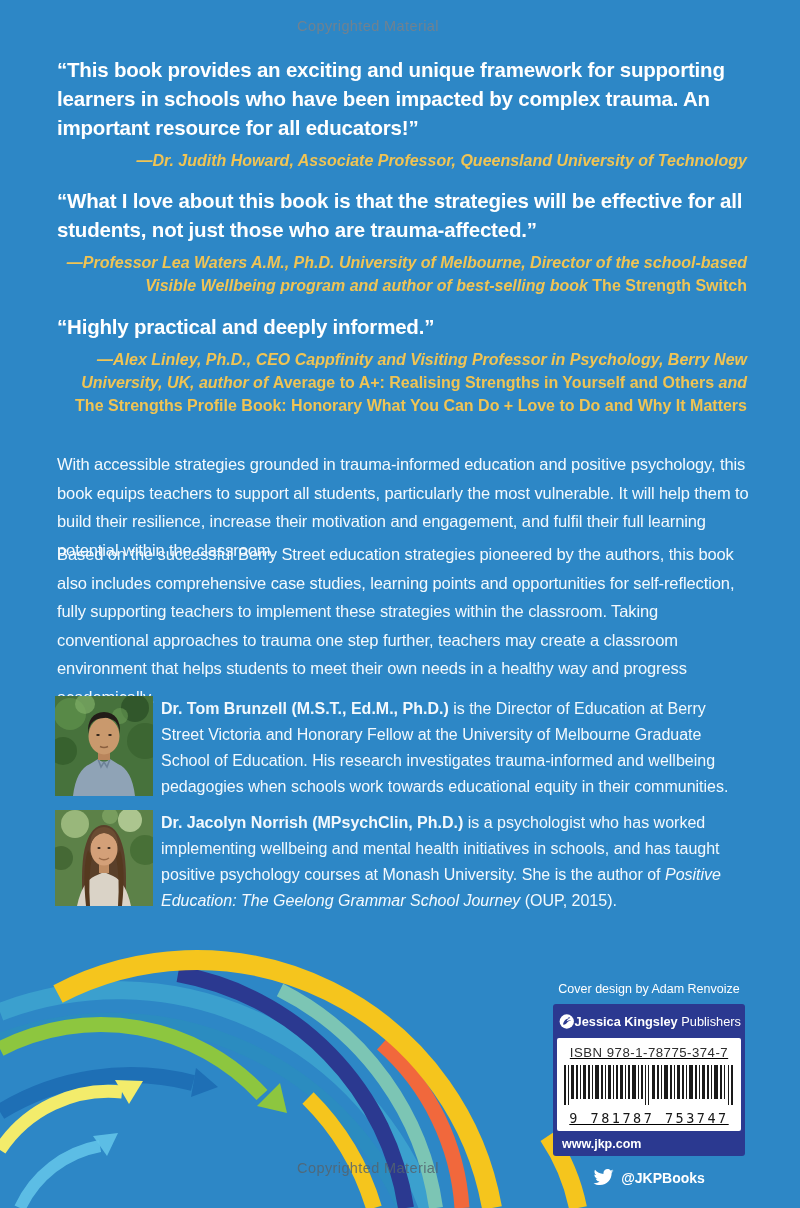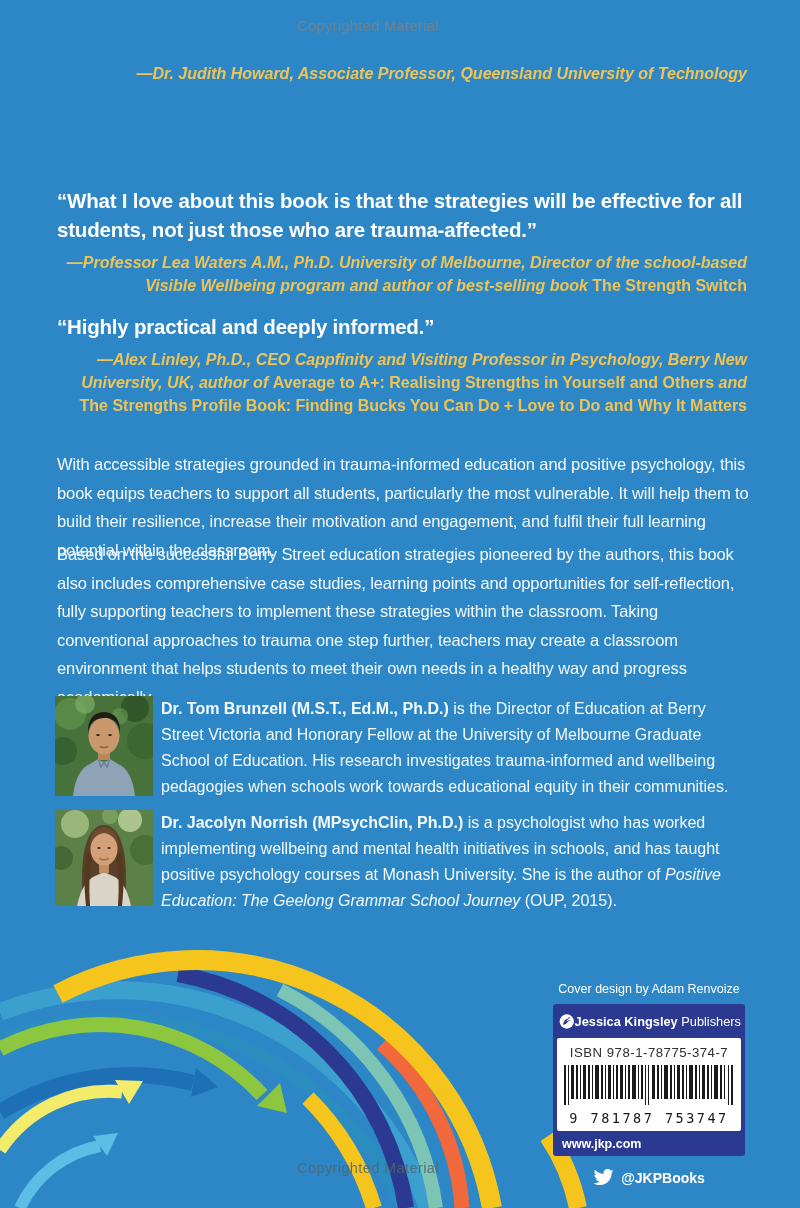--- a/index.html
+++ b/index.html
@@ -19,45 +19,46 @@
   .photo{flex:0 0 98px;}
   .photo svg{display:block;}
   .btxt{color:#F3F9FD;font-size:16px;line-height:26px;flex:1;}
   .arcs{left:0;bottom:0;z-index:1;}
   .pub{left:553px;width:192px;z-index:3;}
   .credit{color:#ffffff;font-size:12.5px;text-align:center;}
   .pubbox{background:#2B3990;border-radius:3px;margin-top:8px;}
   .banner{height:34px;display:flex;align-items:center;gap:0;padding:0 4px 0 6px;}
   .bname{color:#fff;font-size:12.8px;white-space:nowrap;}
   .bname .bold{font-weight:bold;}
-  .whitebox{background:#ffffff;margin:0 4px;border-radius:2px;padding:7px 4px 5px;text-align:center;}
+  .whitebox{background:#ffffff;margin:0 4px;border-radius:2px;padding:7px 4px 5px;text-align:center;text-decoration:underline;}
   .isbn{font-size:13.2px;color:#2e2e2e;letter-spacing:.5px;}
   .barcode{width:170px;margin:5px auto 0;}
   .bdigits{font-family:"DejaVu Sans Mono",monospace;font-size:13.5px;color:#171717;letter-spacing:2.5px;margin-top:1px;}
   .webbar{height:25px;display:flex;align-items:center;padding-left:9px;color:#ffffff;font-size:12.5px;font-weight:bold;}
   .twitter{left:553px;top:1169px;width:192px;display:flex;align-items:center;justify-content:center;gap:7px;z-index:3;}
   .handle{color:#ffffff;font-size:14px;font-weight:bold;}
 </style>
 </head>
 <body>
 
 <div class="abs watermark" style="top:18px">Copyrighted Material</div>
 
 <div class="abs quote" style="top:55px">
+  <div class="q">“This book provides an exciting and unique framework for supporting learners in schools who have been impacted by complex trauma. An important resource for all educators!”</div>
   <div class="attr"><span style="font-style: italic;">—Dr. Judith Howard, Associate Professor, Queensland University of Technology</span></div>
 </div>
 
 <div class="abs quote" style="top:186px">
   <div class="q">“What I love about this book is that the strategies will be effective for all students, not just those who are trauma-affected.”</div>
   <div class="attr"><span style="font-style: italic;">—Professor Lea Waters A.M., Ph.D. University of Melbourne, Director of the school-based Visible Wellbeing program and author of best-selling book </span><span>The Strength Switch</span></div>
 </div>
 
 <div class="abs quote" style="top:312px">
   <div class="q">“Highly practical and deeply informed.”</div>
-  <div class="attr"><span style="font-style: italic;">—Alex Linley, Ph.D., CEO Cappfinity and Visiting Professor in Psychology, Berry New University, UK, author of </span><span>Average to A+: Realising Strengths in Yourself and Others</span><span style="font-style: italic;"> and </span><span>The Strengths Profile Book: Finding Bucks You Can Do + Love to Do and Why It Matters</span></div>
+  <div class="attr"><span style="font-style: italic;">—Alex Linley, Ph.D., CEO Cappfinity and Visiting Professor in Psychology, Berry New University, UK, author of </span><span>Average to A+: Realising Strengths in Yourself and Others</span><span style="font-style: italic;"> and </span><span>The Strengths Profile Book: Honorary What You Can Do + Love to Do and Why It Matters</span></div>
 </div>
 
 <div class="abs para" style="top:450px">With accessible strategies grounded in trauma-informed education and positive psychology, this book equips teachers to support all students, particularly the most vulnerable. It will help them to build their resilience, increase their motivation and engagement, and fulfil their full learning potential within the classroom.</div>
 <div class="abs para" style="top:540px">Based on the successful Berry Street education strategies pioneered by the authors, this book also includes comprehensive case studies, learning points and opportunities for self-reflection, fully supporting teachers to implement these strategies within the classroom. Taking conventional approaches to trauma one step further, teachers may create a classroom environment that helps students to meet their own needs in a healthy way and progress academically.</div>
 
 <div class="abs bio" style="top:696px">
   <div class="photo">
     <svg width="98" height="100" viewBox="0 0 98 100">
       <rect width="98" height="100" fill="#47723c"></rect>
       <circle cx="15" cy="18" r="16" fill="#5d8f4a" opacity=".8"></circle>

